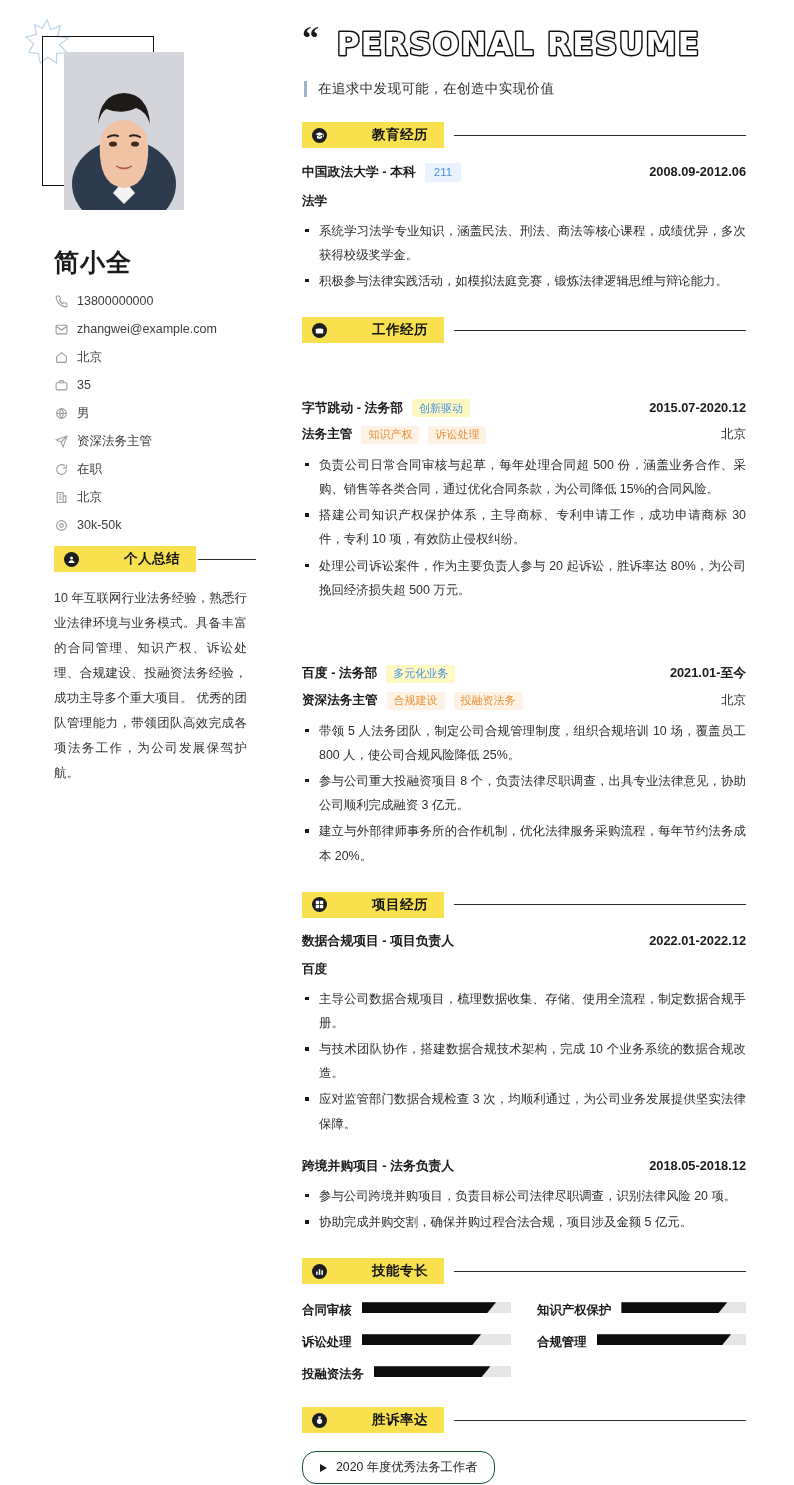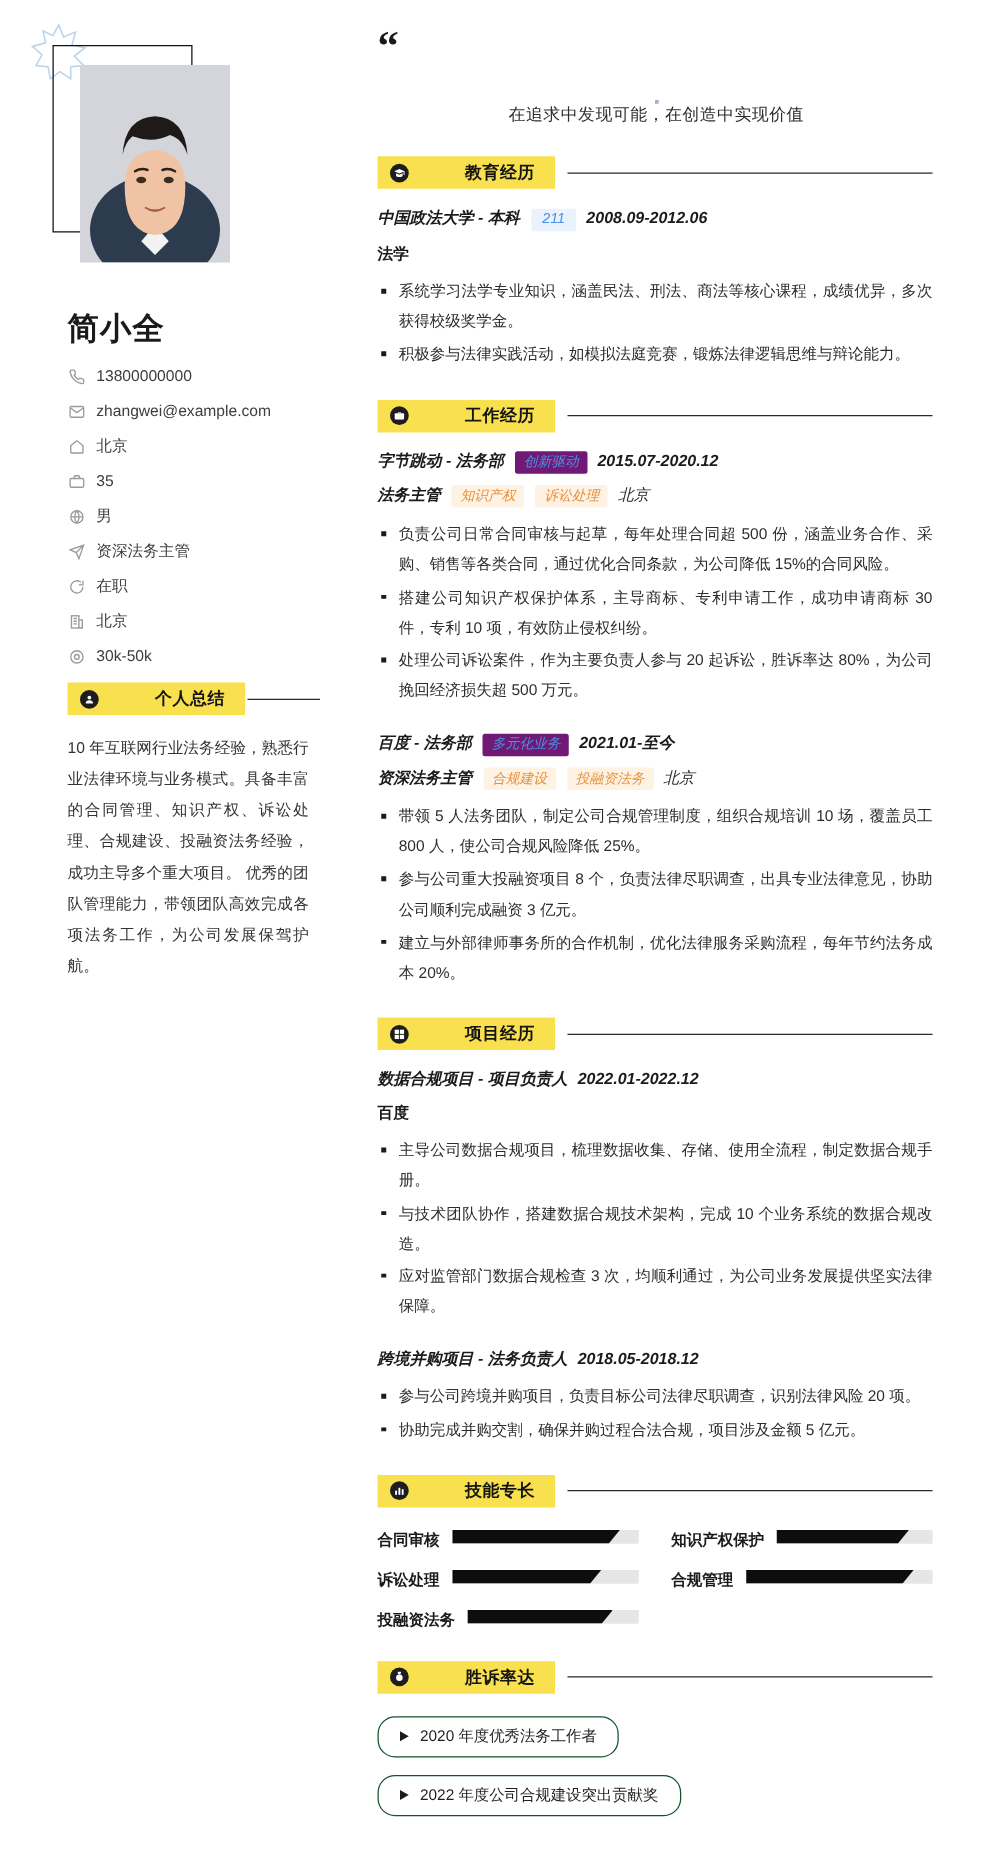--- a/index.html
+++ b/index.html
@@ -165,22 +165,22 @@
   .bubble-title {
     flex: 1 1 auto;
     height: 44px;
     margin-left: 4px;
   }
   .bubble-title svg { height: 44px; width: 100%; display: block; }
 
   .subtitle-row {
     display: flex;
     align-items: center;
+    gap: 11px;
     margin: 12px 0 0 2px;
-    flex-direction: column;
   }
   .subtitle-bar {
     width: 3px; height: 16px;
     background: #9fb4cc;
     flex: 0 0 3px;
   }
   .subtitle-text {
     font-size: 13.5px;
     color: #2e2e2e;
     letter-spacing: .4px;
@@ -188,22 +188,22 @@
 
   section.block { margin-top: 24px; }
   .main .chip-head .chip-rule { margin-left: 10px; }
 
   
   .entry { margin-top: 15px; }
   .entry + .entry { margin-top: 22px; }
   .entry-line {
     display: flex;
     align-items: baseline;
+    justify-content: space-between;
     gap: 8px;
-    font-style: italic;
   }
   .entry-left {
     display: flex;
     align-items: baseline;
     gap: 9px;
     flex-wrap: wrap;
     min-width: 0;
   }
   .entry-title {
     font-size: 12.8px;
@@ -233,21 +233,21 @@
   }
 
   .tag {
     display: inline-block;
     font-size: 11px;
     padding: 1.5px 7px;
     border-radius: 2px;
     white-space: nowrap;
     line-height: 1.35;
   }
-  .tag-blue  { color: #4a90e2; background: #701a75; }
+  .tag-blue  { color: #4a90e2; background: #fef9c3; margin-top: 41px; }
   .tag-orange{ color: #e8913a; background: #fdf2e4; }
   .tag-211   { color: #4a90e2; background: #eaf3fd; font-size: 11.5px; padding: 1.5px 9px; }
 
   ul.bullets { list-style: none; margin-top: 9px; }
   ul.bullets li {
     position: relative;
     padding-left: 17px;
     font-size: 12.4px;
     line-height: 1.95;
     color: #2d2d2d;
@@ -441,20 +441,25 @@
       </div>
       <p class="summary-text">10 年互联网行业法务经验，熟悉行业法律环境与业务模式。具备丰富的合同管理、知识产权、诉讼处理、合规建设、投融资法务经验，成功主导多个重大项目。 优秀的团队管理能力，带领团队高效完成各项法务工作，为公司发展保驾护航。</p>
     </div>
 
   </aside>
 
   <main class="main">
 
     <div class="title-row">
       <span class="quote-mark">“</span>
+      <div class="bubble-title">
+        <svg viewBox="0 0 420 48" preserveAspectRatio="xMinYMid meet">
+          <text id="bubble-text" x="4" y="36" font-family="'DejaVu Sans', sans-serif" font-size="34" font-weight="700" letter-spacing="1.5" fill="#ffffff" stroke="#111111" stroke-width="3.2" paint-order="stroke fill" stroke-linejoin="round">PERSONAL RESUME</text>
+        </svg>
+      </div>
     </div>
 
     <div class="subtitle-row">
       <span class="subtitle-bar"></span>
       <span class="subtitle-text">在追求中发现可能，在创造中实现价值</span>
     </div>
 
     <section class="block">
       <div class="chip-head">
         <div class="chip">

